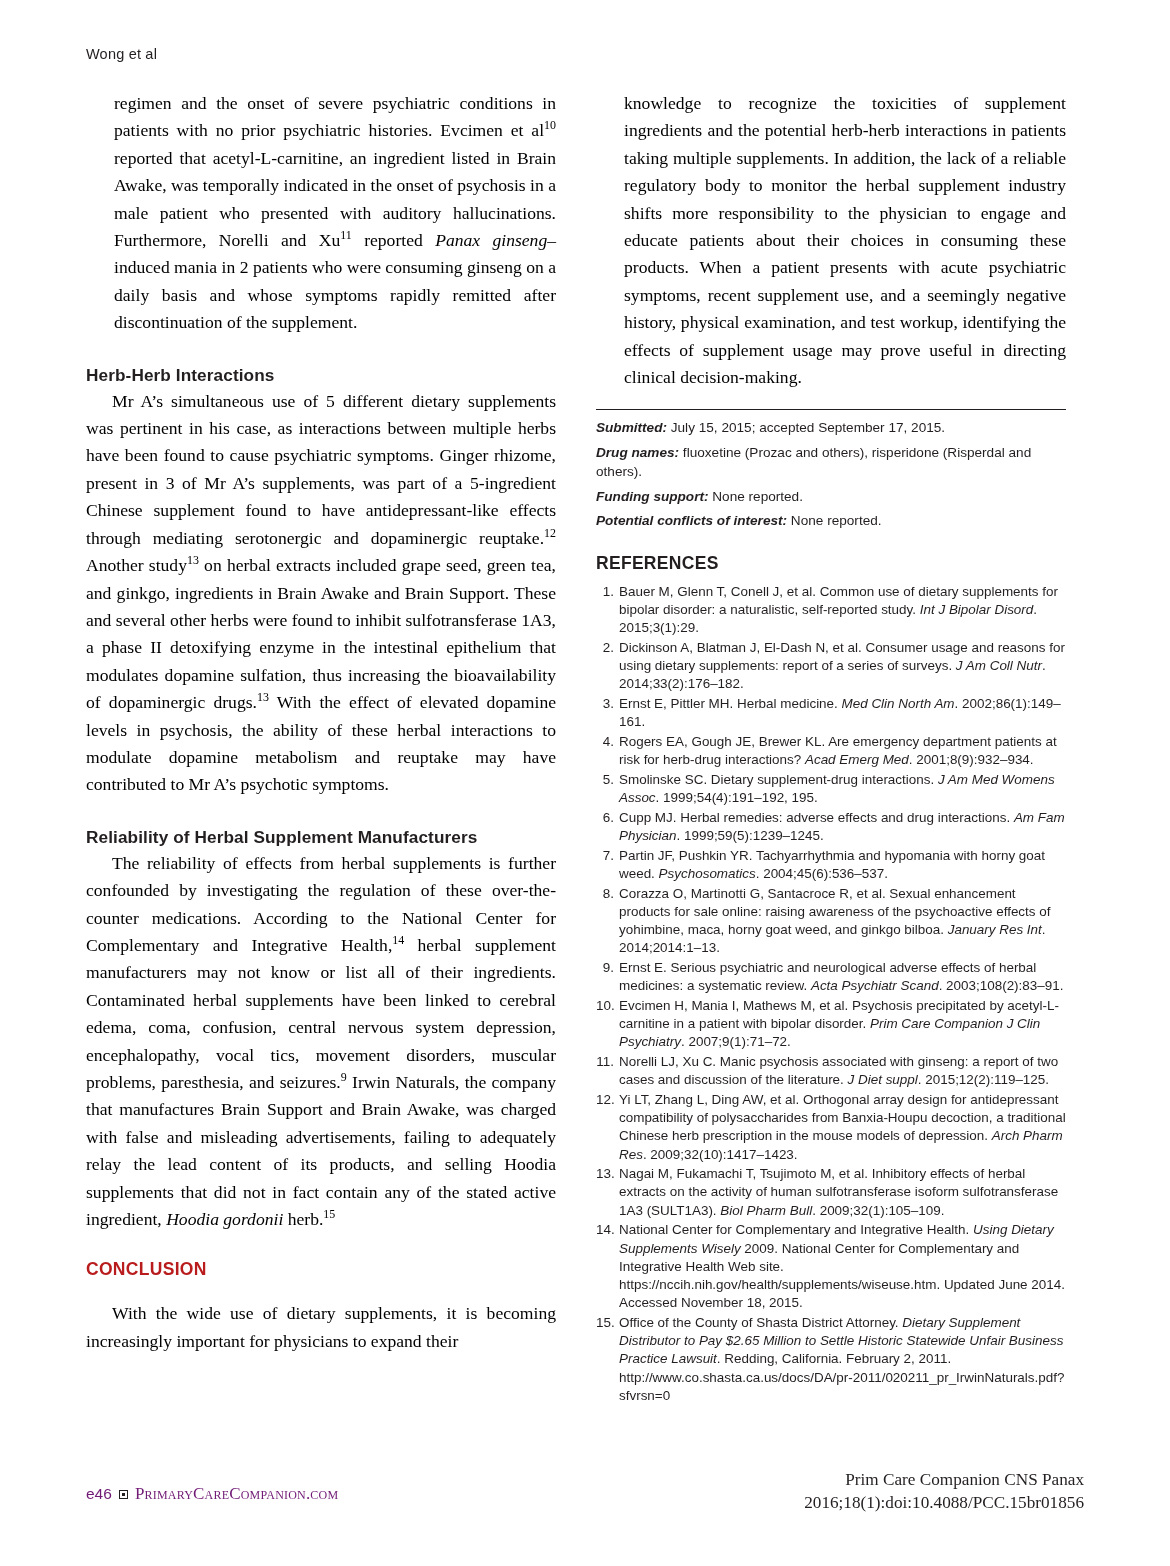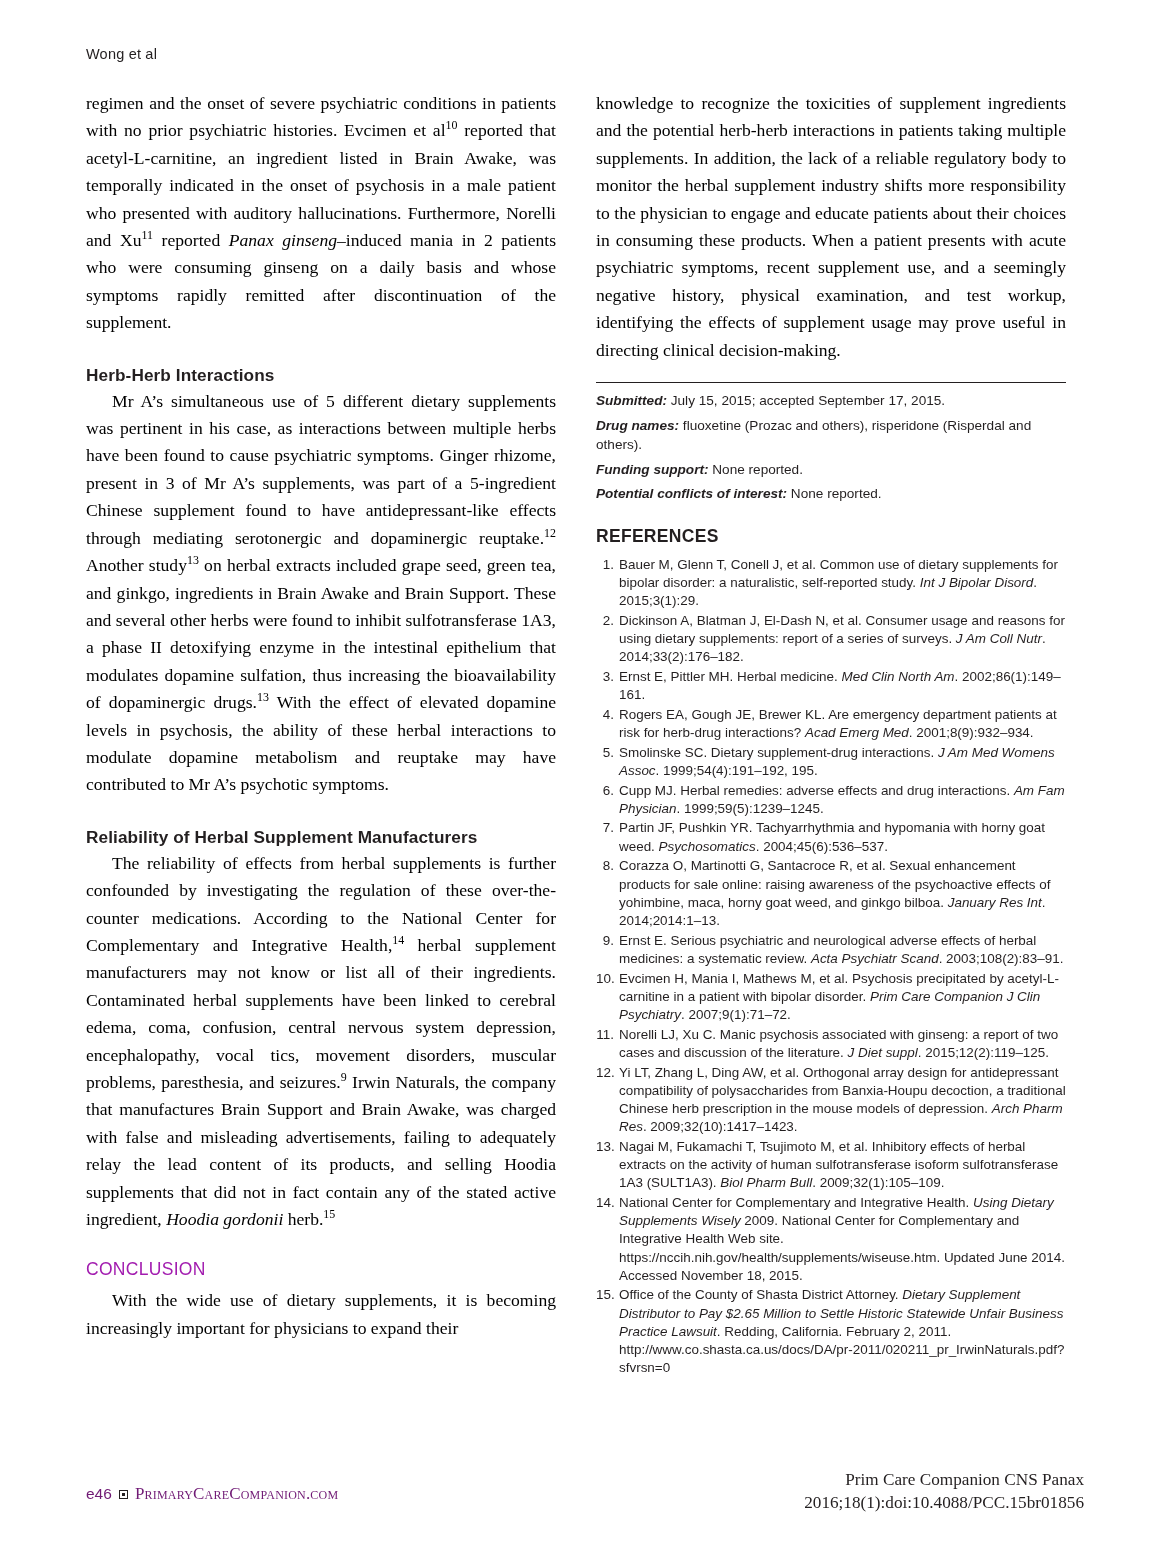--- a/index.html
+++ b/index.html
@@ -40,35 +40,35 @@
     font-family: "Liberation Serif", serif;
     font-size: 17.6px;
     line-height: 27.4px;
     text-align: justify;
     margin: 0 0 0 0;
     text-indent: 26px;
     color: #000;
     -webkit-hyphens: none;
     hyphens: none;
   }
-  p.body.noindent { text-indent: 0; }
+  p.body.noindent { text-indent: 0; margin-left: 28px; }
   h2.section {
     font-family: "Liberation Sans", sans-serif;
     font-size: 17.2px;
     font-weight: 600;
     color: #231f20;
     margin: 28px 0 2px 0;
     letter-spacing: 0.1px;
   }
   h2.conclusion {
     font-family: "Liberation Sans", sans-serif;
     font-size: 17.5px;
-    font-weight: 400;
-    color: #a21caf;
-    margin: 26px 0 7px 0;
+    font-weight: 700;
+    color: #b91c1c;
+    margin: 26px 0 20px 0;
     letter-spacing: 0.3px;
   }
   sup { font-size: 0.68em; vertical-align: super; line-height: 0; }
 
   .meta {
     margin-top: 18px;
     font-family: "Liberation Sans", sans-serif;
     font-size: 13.6px;
     line-height: 19.5px;
     color: #231f20;

